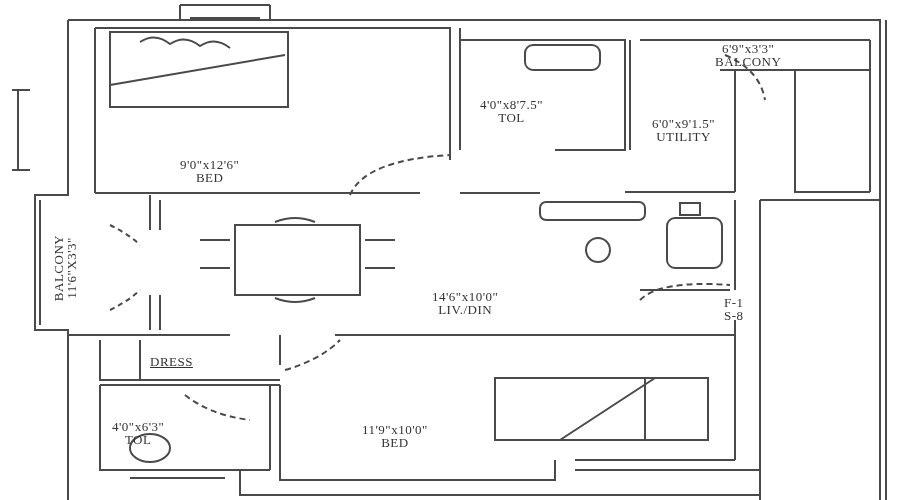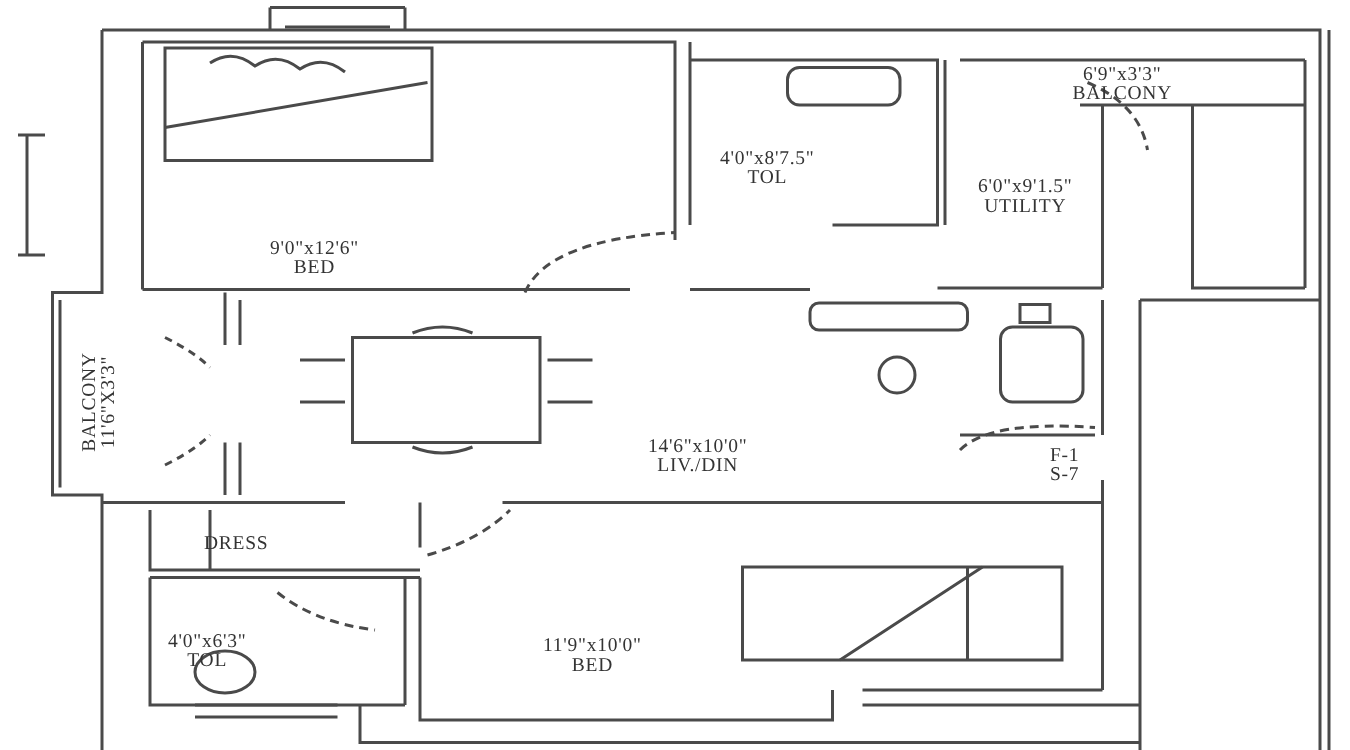--- a/index.html
+++ b/index.html
@@ -83,27 +83,27 @@
     <span>UTILITY</span>
   </div>
 <div class="lbl rot" style="left:15px;top:255px;width:100px;">
     <span>BALCONY</span>
     <span>11'6"X3'3"</span>
   </div>
 <div class="lbl" style="left:432px;top:290px;">
     <span>14'6"x10'0"</span>
     <span>LIV./DIN</span>
   </div>
-<div class="lbl" style="left:136px;top:355px;">
+<div class="lbl" style="left:150px;top:355px;text-decoration:underline;">
     <span>DRESS</span>
   </div>
 <div class="lbl" style="left:112px;top:420px;">
     <span>4'0"x6'3"</span>
     <span>TOL</span>
   </div>
 <div class="lbl" style="left:362px;top:423px;">
     <span>11'9"x10'0"</span>
     <span>BED</span>
   </div>
-<div class="lbl" style="left:700px;top:296px;">
+<div class="lbl" style="left:724px;top:296px;">
     <span>F-1</span>
-    <span>S-7</span>
+    <span>S-8</span>
   </div>
 
 </body></html>

